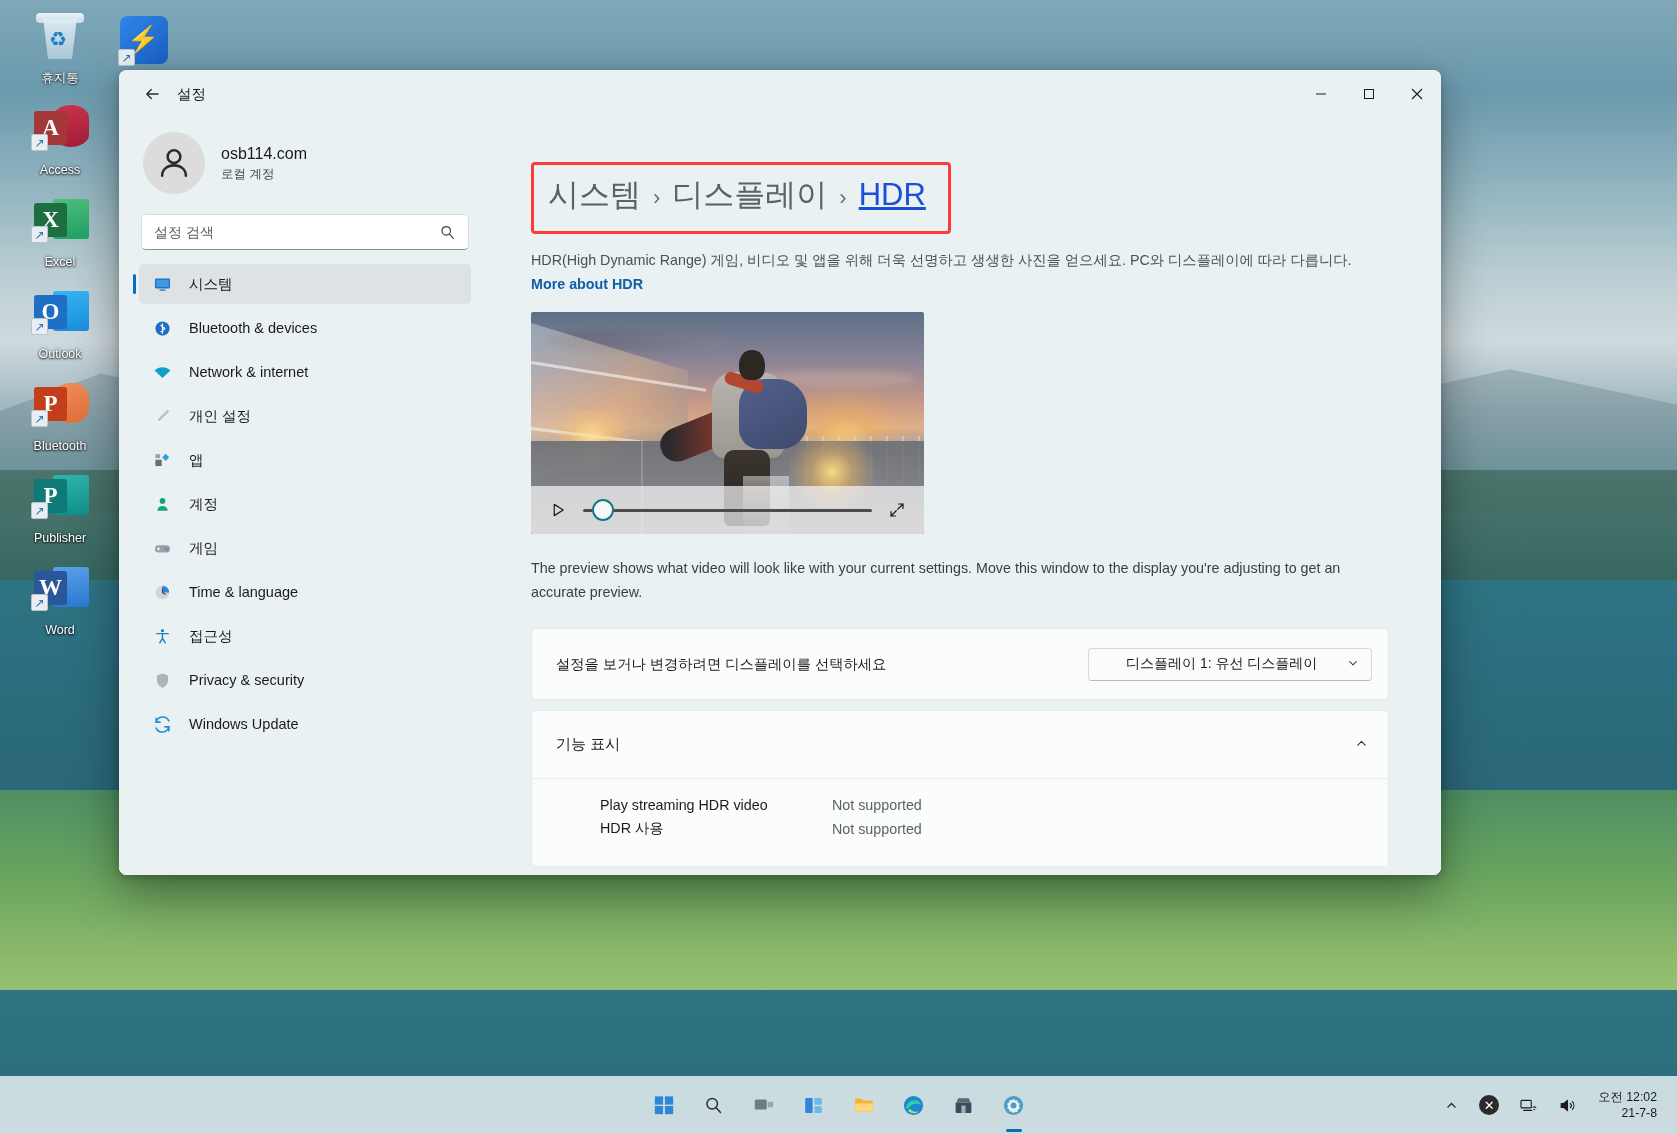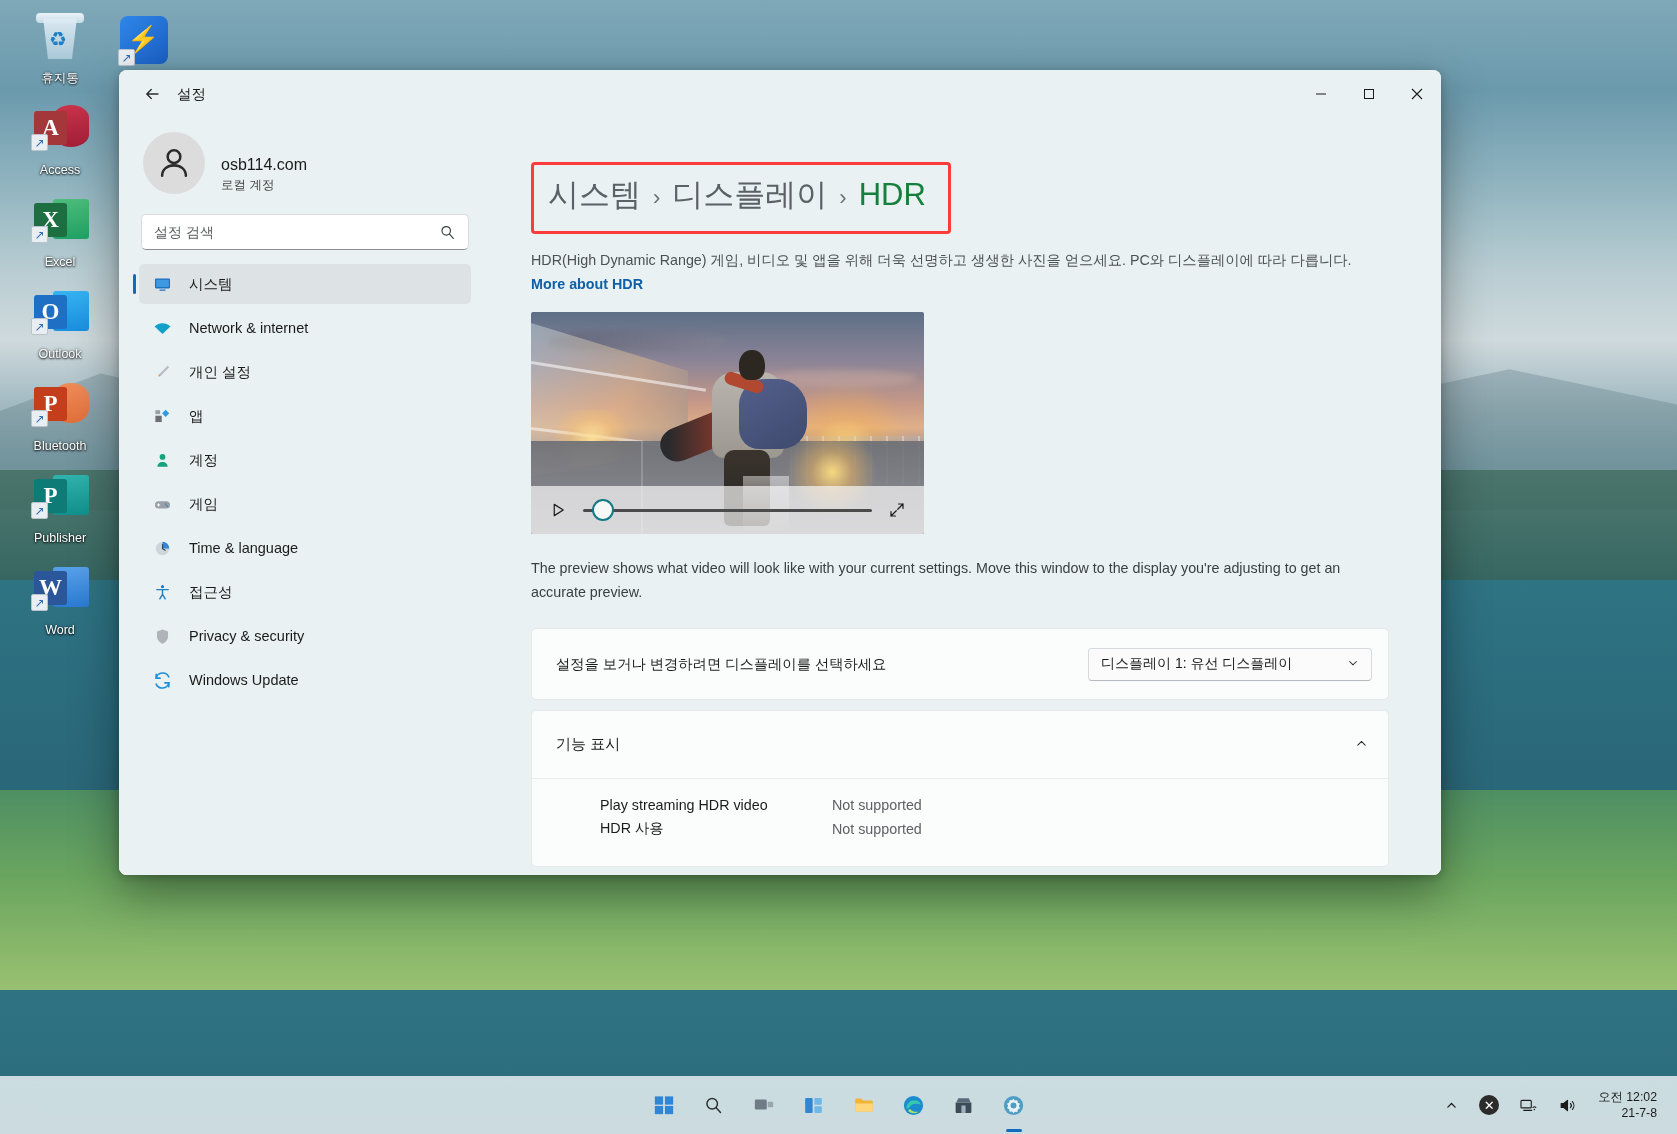--- a/index.html
+++ b/index.html
@@ -124,21 +124,21 @@
   .win-controls { margin-left: auto; display: flex; height: 48px; }
   .win-btn {
     width: 48px; height: 48px; display: flex; align-items: center; justify-content: center;
     font-size: 14px; color: #1b1b1b; cursor: pointer;
   }
 
   #window-body { flex: 1; display: flex; min-height: 0; background: #eaf1f2; }
 
   
   #sidebar { width: 372px; flex: 0 0 372px; padding: 0 18px 0 18px; background: #eaf1f2; }
-  #profile { display: flex; align-items: flex-end; gap: 16px; padding: 14px 6px 20px 6px; }
+  #profile { display: flex; align-items: center; gap: 16px; padding: 14px 6px 20px 6px; }
   #avatar {
     width: 62px; height: 62px; border-radius: 50%; background: #dcdcdc;
     display: flex; align-items: center; justify-content: center; flex: 0 0 62px;
   }
   #avatar svg { width: 38px; height: 38px; }
   #profile-name { font-size: 16px; color: #1b1b1b; line-height: 20px; }
   #profile-sub { font-size: 12.5px; color: #444; line-height: 18px; margin-top: 1px; }
 
   #search-box {
     height: 36px; background: #fff; border: 1px solid #d8dcdf; border-bottom-color: #8a8f94;
@@ -168,21 +168,21 @@
   #main {
     flex: 1; min-width: 0; padding: 44px 56px 20px 40px; overflow: hidden;
     background: #eaf1f2;
   }
   #breadcrumb-wrap {
     display: inline-block; border: 3px solid #fd3b3b; border-radius: 4px;
     padding: 10px 22px 13px 14px; margin-bottom: 14px;
   }
   #breadcrumb { font-size: 31px; line-height: 40px; display: flex; align-items: baseline; gap: 12px; }
   .crumb { color: #5b6164; }
-  .crumb.current { color: #15803d; }
+  .crumb.current { color: #1d4ed8; text-decoration: underline; }
   .crumb-sep { color: #6a7073; font-size: 22px; }
 
   #desc {
     font-size: 14.3px; line-height: 24px; color: #4c5154; max-width: 845px; margin-bottom: 16px;
   }
   #desc-link { color: #0f5fa8; font-weight: bold; text-decoration: none; cursor: pointer; }
 
   
   #preview {
     position: relative; width: 393px; height: 222px; border-radius: 2px; overflow: hidden;
@@ -302,21 +302,21 @@
   .card-row {
     min-height: 70px; display: flex; align-items: center; justify-content: space-between;
     padding: 12px 16px 12px 24px;
   }
   .card-row-label { font-size: 14.3px; color: #1b1b1b; }
   #display-select {
     min-width: 284px; height: 33px; background: #fbfbfb; border: 1px solid #d6dadd;
     border-bottom-color: #b5bbbe; border-radius: 4px; padding: 0 12px;
     display: flex; align-items: center; justify-content: space-between; gap: 14px; cursor: pointer;
   }
-  #display-select-value { font-size: 14px; color: #1b1b1b; }
+  #display-select-value { font-size: 14px; color: #1b1b1b; margin-left: 25px; }
   .chev { font-size: 11px; color: #2c2c2c; }
 
   #caps-header {
     min-height: 68px; display: flex; align-items: center; justify-content: space-between;
     padding: 12px 20px 12px 24px; cursor: pointer; border-bottom: 1px solid #ececec;
   }
   #caps-title { font-size: 15px; color: #1b1b1b; }
   #caps-list { padding: 18px 24px 22px 68px; }
   .cap-row { display: flex; align-items: center; margin-bottom: 6px; }
   .cap-name { font-size: 14.3px; color: #1b1b1b; width: 232px; }
@@ -509,20 +509,29 @@
             <span class="nav-icon">
               <svg viewBox="0 0 24 24" width="19" height="19">
                 <rect x="2.5" y="4.5" width="19" height="12.5" rx="1.4" fill="#1f6fc4"></rect>
                 <rect x="4" y="6" width="16" height="9" rx=".8" fill="#3e9ae0"></rect>
                 <rect x="8" y="18.3" width="8" height="1.5" rx=".7" fill="#1f6fc4"></rect>
               </svg>
             </span>
             <span class="nav-label">시스템</span>
           </div>
 
+          <div class="nav-item">
+            <span class="nav-icon">
+              <svg viewBox="0 0 24 24" width="19" height="19">
+                <circle cx="12" cy="12" r="9" fill="#1f6fc4"></circle>
+                <path d="M10 8l5 4-5 4M12 6v12" stroke="#fff" stroke-width="1.5" fill="none" stroke-linecap="round" stroke-linejoin="round"></path>
+              </svg>
+            </span>
+            <span class="nav-label">Bluetooth &amp; devices</span>
+          </div>
 
           <div class="nav-item">
             <span class="nav-icon">
               <svg viewBox="0 0 24 24" width="19" height="19">
                 <path d="M2 9.5C5 6.8 8.4 5.5 12 5.5s7 1.3 10 4L12 19 2 9.5z" fill="#12a0c8"></path>
               </svg>
             </span>
             <span class="nav-label">Network &amp; internet</span>
           </div>
 

